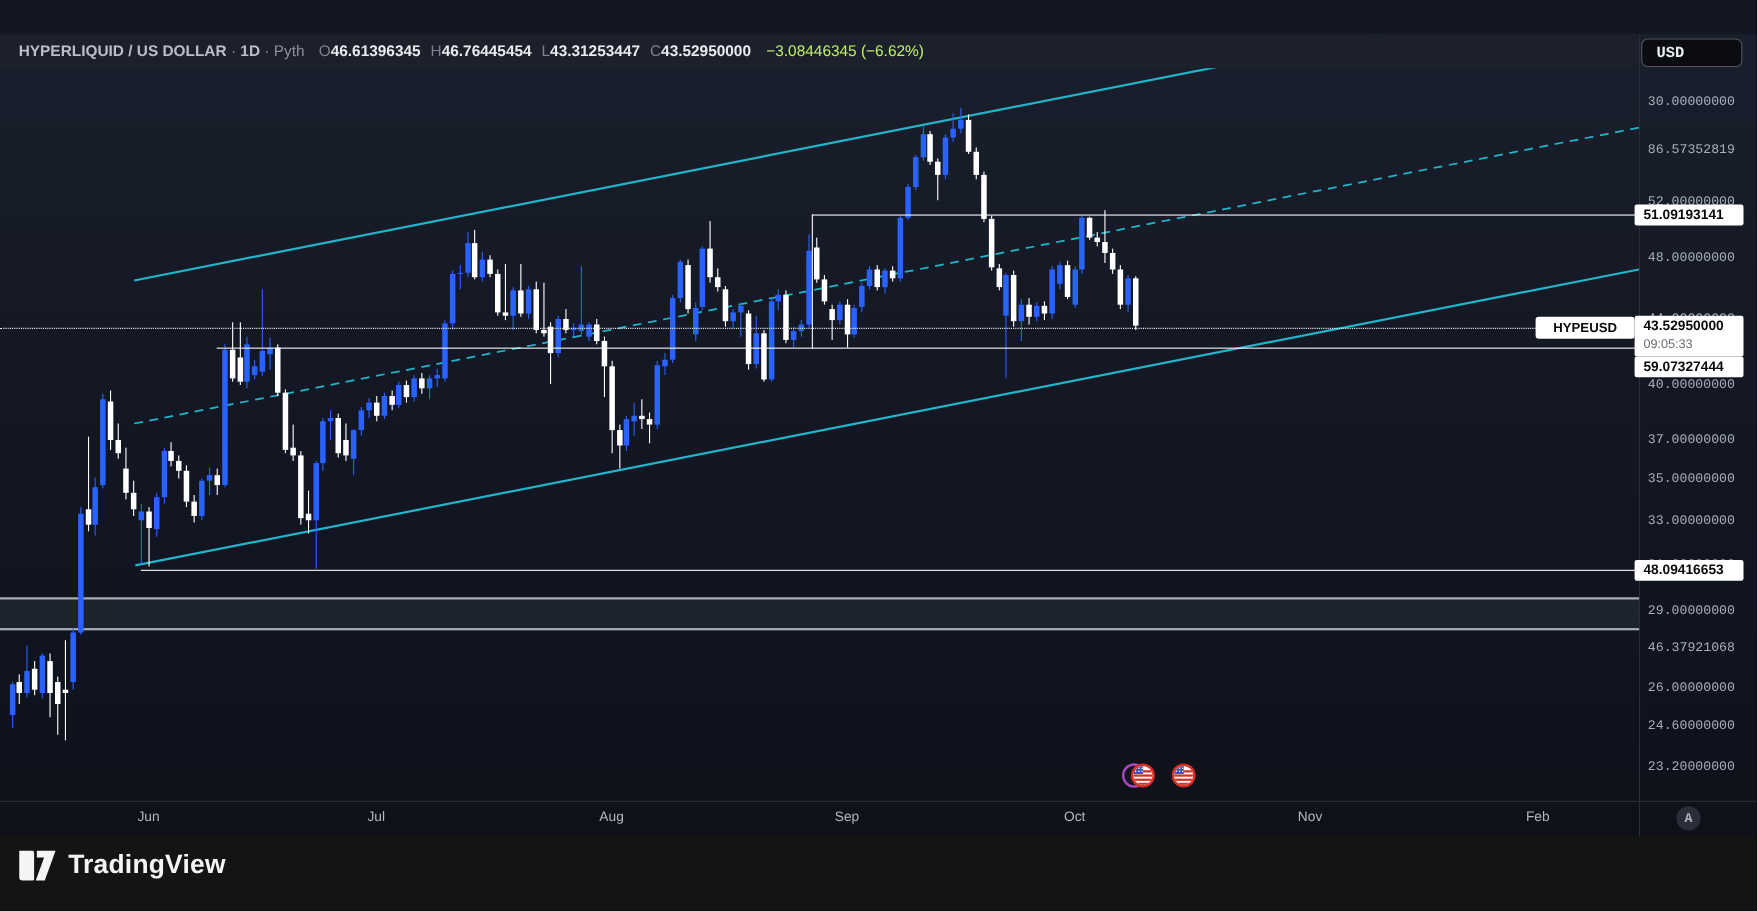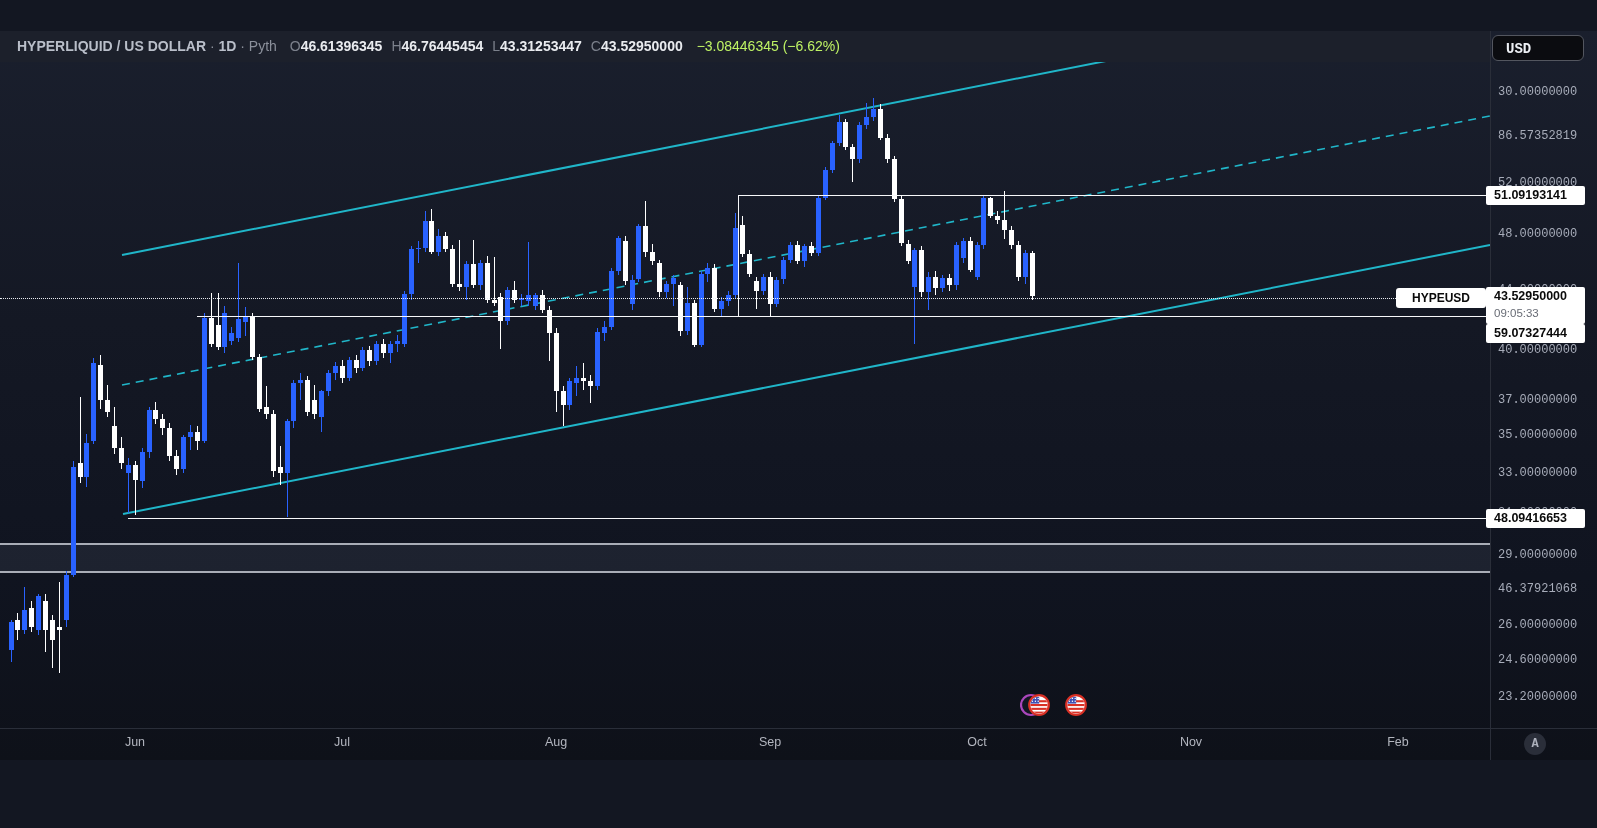--- a/index.html
+++ b/index.html
@@ -473,14 +473,25 @@
   <div id="months">
       <div class="month" style="left: 135px;">Jun</div>
       <div class="month" style="left: 342px;">Jul</div>
       <div class="month" style="left: 556px;">Aug</div>
       <div class="month" style="left: 770px;">Sep</div>
       <div class="month" style="left: 977px;">Oct</div>
       <div class="month" style="left: 1191px;">Nov</div>
       <div class="month" style="left: 1398px;">Feb</div>
     </div>
 
+  <div class="footer">
+    <a class="tvlogo" href="#">
+      <span>
+        <svg width="36" height="30" viewBox="0 0 36 30">
+          <path d="M1.5 1.5 h12 a1.5 1.5 0 0 1 1.5 1.5 v24 a1.5 1.5 0 0 1 -1.5 1.5 h-9 a3 3 0 0 1 -3 -3 z" fill="#f4f4f4"></path>
+          <path d="M17.5 1.5 h17 l-9.8 27 h-8.2 l7.6 -21 h-6.6 z" fill="#f4f4f4"></path>
+        </svg>
+      </span>
+      <span class="word">TradingView</span>
+    </a>
+  </div>
 
 </div>
 
 </body></html>

